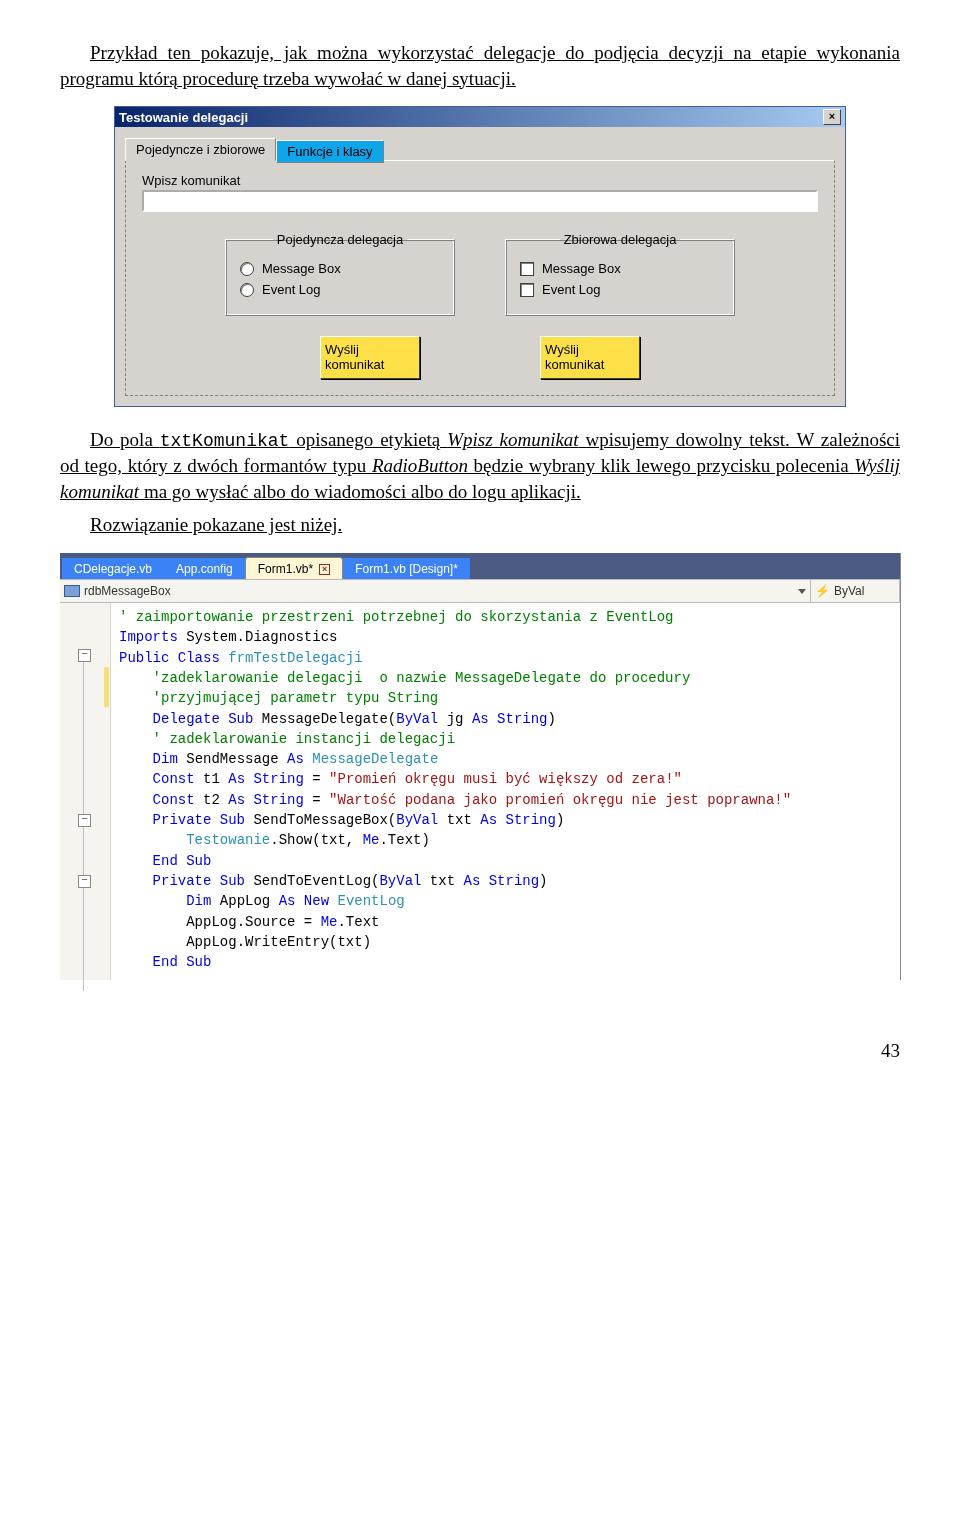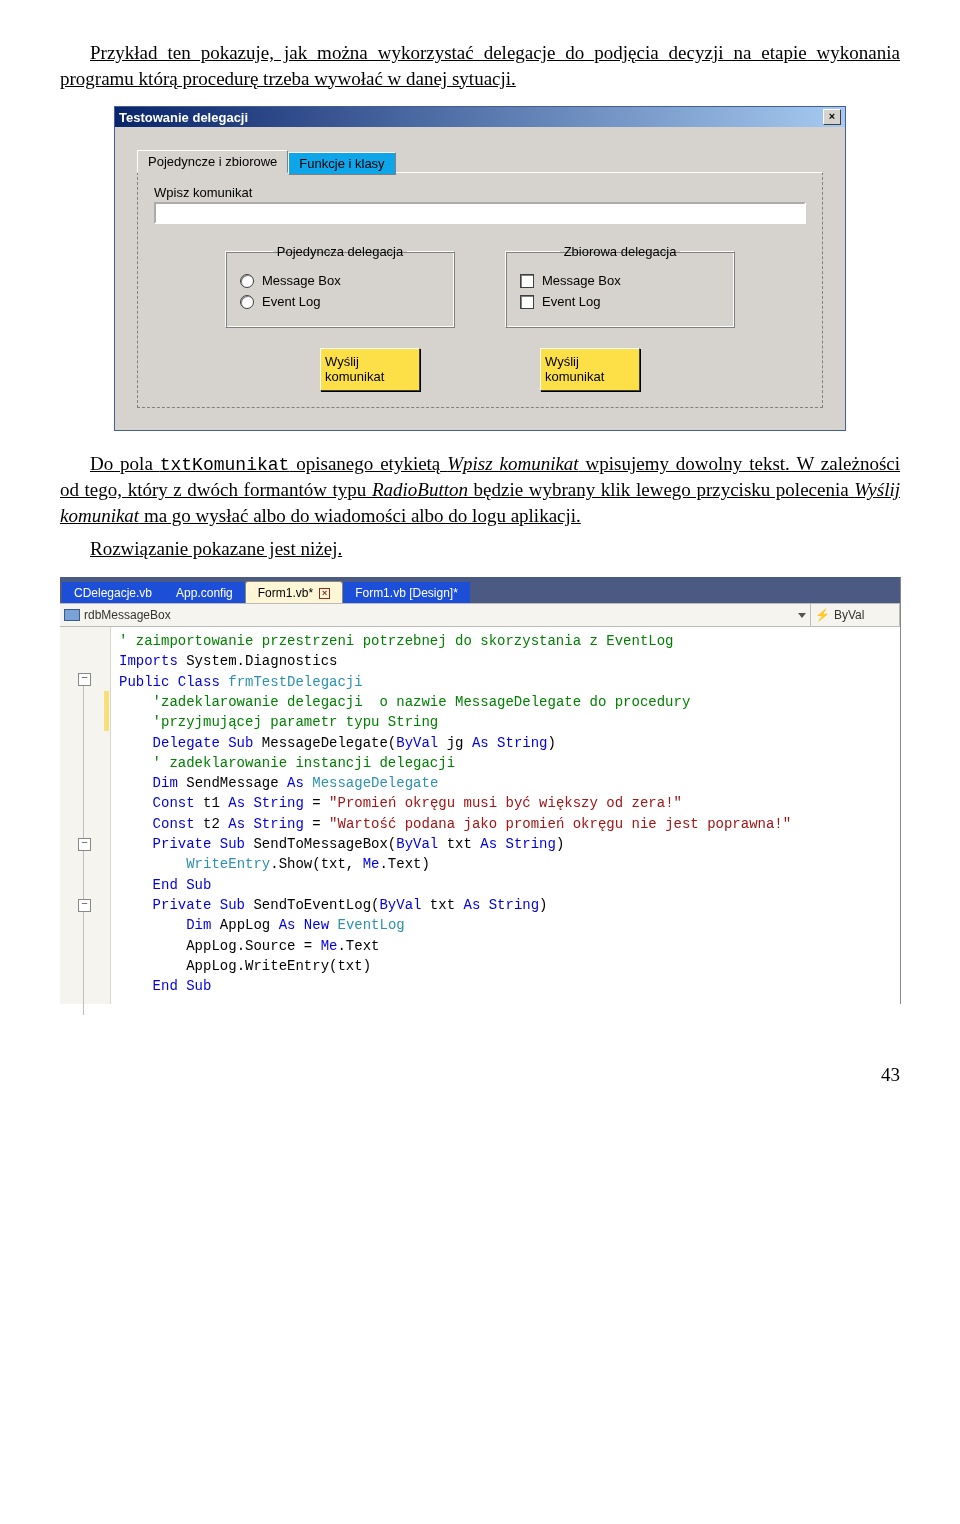--- a/index.html
+++ b/index.html
@@ -54,21 +54,21 @@
     border-right-color: #404040;
     border-bottom-color: #404040;
     color: #000;
     font-family: Arial, sans-serif;
     font-size: 11px;
     line-height: 12px;
     text-align: center;
     font-weight: bold;
   }
   .win-body {
-    padding: 22px;
+    padding: 10px;
   }
   .win-tabs {
     display: flex;
     border-bottom: 1px solid #808080;
   }
   .win-tab {
     padding: 3px 10px;
     background: #0ea5e9;
     border: 1px solid #fff;
     border-right-color: #808080;
@@ -177,21 +177,21 @@
     padding-left: 2px;
     gap: 0;
   }
   .vs-tab {
     padding: 4px 12px 3px 12px;
     font-size: 12px;
     display: flex;
     align-items: center;
     gap: 6px;
   }
-  .vs-tab.bg     { color: #fff; background: #1d4ed8; }
+  .vs-tab.bg     { color: #fff; background: #3b82f6; }
   .vs-tab.active {
     background: #fff6d6;
     color: #000;
     border: 1px solid #8a8a70;
     border-bottom: none;
     border-radius: 3px 3px 0 0;
   }
   .tab-x {
     width: 9px; height: 9px;
     border: 1px solid #8a2a2a;
@@ -390,21 +390,21 @@
 <span class="c-key">Imports</span><span class="c-plain"> System.Diagnostics</span>
 <span class="c-key">Public Class</span><span class="c-type"> frmTestDelegacji</span>
     <span class="c-comment">'zadeklarowanie delegacji  o nazwie MessageDelegate do procedury</span>
     <span class="c-comment">'przyjmującej parametr typu String</span>
     <span class="c-key">Delegate Sub</span><span class="c-plain"> MessageDelegate(</span><span class="c-key">ByVal</span><span class="c-plain"> jg </span><span class="c-key">As String</span><span class="c-plain">)</span>
     <span class="c-comment">' zadeklarowanie instancji delegacji</span>
     <span class="c-key">Dim</span><span class="c-plain"> SendMessage </span><span class="c-key">As</span><span class="c-type"> MessageDelegate</span>
     <span class="c-key">Const</span><span class="c-plain"> t1 </span><span class="c-key">As String</span><span class="c-plain"> = </span><span class="c-str">"Promień okręgu musi być większy od zera!"</span>
     <span class="c-key">Const</span><span class="c-plain"> t2 </span><span class="c-key">As String</span><span class="c-plain"> = </span><span class="c-str">"Wartość podana jako promień okręgu nie jest poprawna!"</span>
     <span class="c-key">Private Sub</span><span class="c-plain"> SendToMessageBox(</span><span class="c-key">ByVal</span><span class="c-plain"> txt </span><span class="c-key">As String</span><span class="c-plain">)</span>
-        <span class="c-type">WriteEntry</span><span class="c-plain">.Show(txt, </span><span class="c-key">Me</span><span class="c-plain">.Text)</span>
+        <span class="c-type">Testowanie</span><span class="c-plain">.Show(txt, </span><span class="c-key">Me</span><span class="c-plain">.Text)</span>
     <span class="c-key">End Sub</span>
     <span class="c-key">Private Sub</span><span class="c-plain"> SendToEventLog(</span><span class="c-key">ByVal</span><span class="c-plain"> txt </span><span class="c-key">As String</span><span class="c-plain">)</span>
         <span class="c-key">Dim</span><span class="c-plain"> AppLog </span><span class="c-key">As New</span><span class="c-type"> EventLog</span>
         <span class="c-plain">AppLog.Source = </span><span class="c-key">Me</span><span class="c-plain">.Text</span>
         <span class="c-plain">AppLog.WriteEntry(txt)</span>
     <span class="c-key">End Sub</span></div>
   </div>
 </div>
 
 <div class="page-num">43</div>

